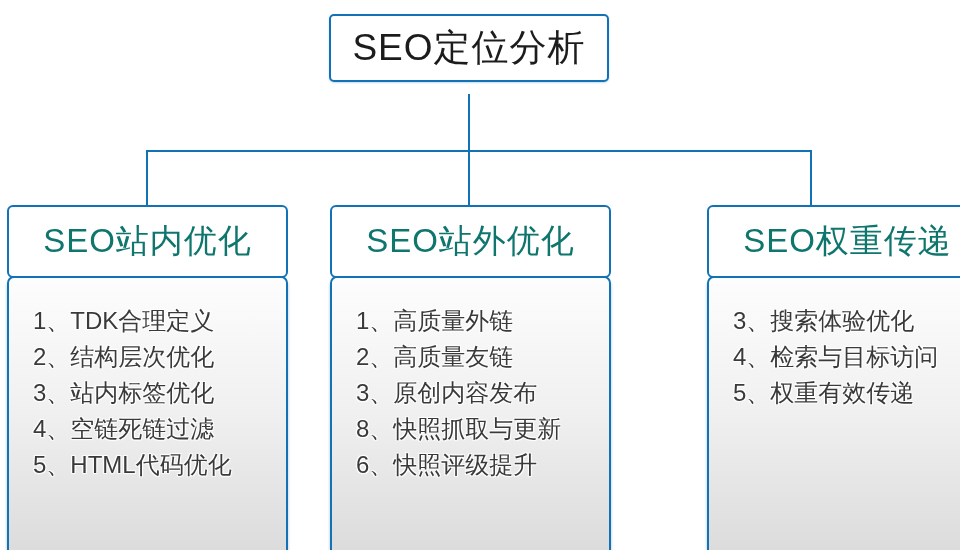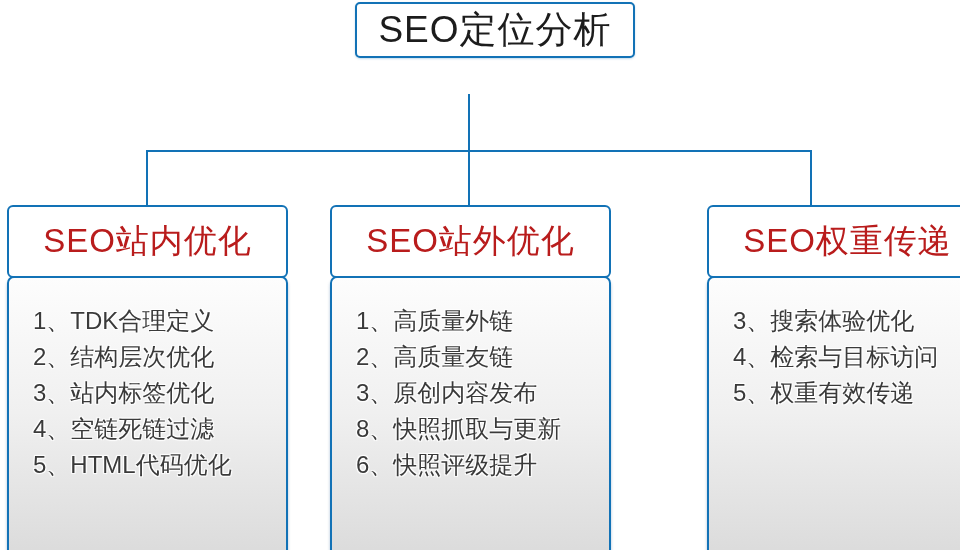--- a/index.html
+++ b/index.html
@@ -10,31 +10,30 @@
   .canvas {
     position: relative;
     width: 960px;
     height: 550px;
     background: #ffffff;
     overflow: hidden;
   }
   
   .root-box {
     position: absolute;
-    left: 329px; top: 2px;
-    width: 280px; height: 56px;
+    left: 329px; top: 14px;
+    width: 280px; height: 68px;
     background: #ffffff;
     border: 2px solid #1272b6;
     border-radius: 5px;
     display: flex; align-items: center; justify-content: center;
     font-size: 37px;
     color: #1c1c1c;
     letter-spacing: 1px;
     box-shadow: 0 1px 2px rgba(18,114,182,0.25);
-    margin-left: 26px;
   }
   
   .line {
     position: absolute;
     background: #1272b6;
   }
   .v-line { width: 2px; }
   .h-line { height: 2px; }
   .line-root-drop   { left: 468px; top: 94px;  height: 58px; }
   .line-horizontal  { left: 146px; top: 150px; width: 666px; }
@@ -50,21 +49,21 @@
   .col-1 { left: 7px; }
   .col-2 { left: 330px; }
   .col-3 { left: 707px; }
   .col-header {
     height: 73px;
     background: #ffffff;
     border: 2px solid #1272b6;
     border-radius: 6px;
     display: flex; align-items: center; justify-content: center;
     font-size: 33px;
-    color: #b91c1c;
+    color: #0f766e;
     letter-spacing: 1px;
     position: relative;
     z-index: 2;
   }
   .col-list {
     margin-top: -2px;
     height: 302px;
     background: linear-gradient(180deg, #fdfdfd 0%, #f0f0f0 45%, #d8d8d8 100%);
     border: 2px solid #1272b6;
     border-radius: 7px;

